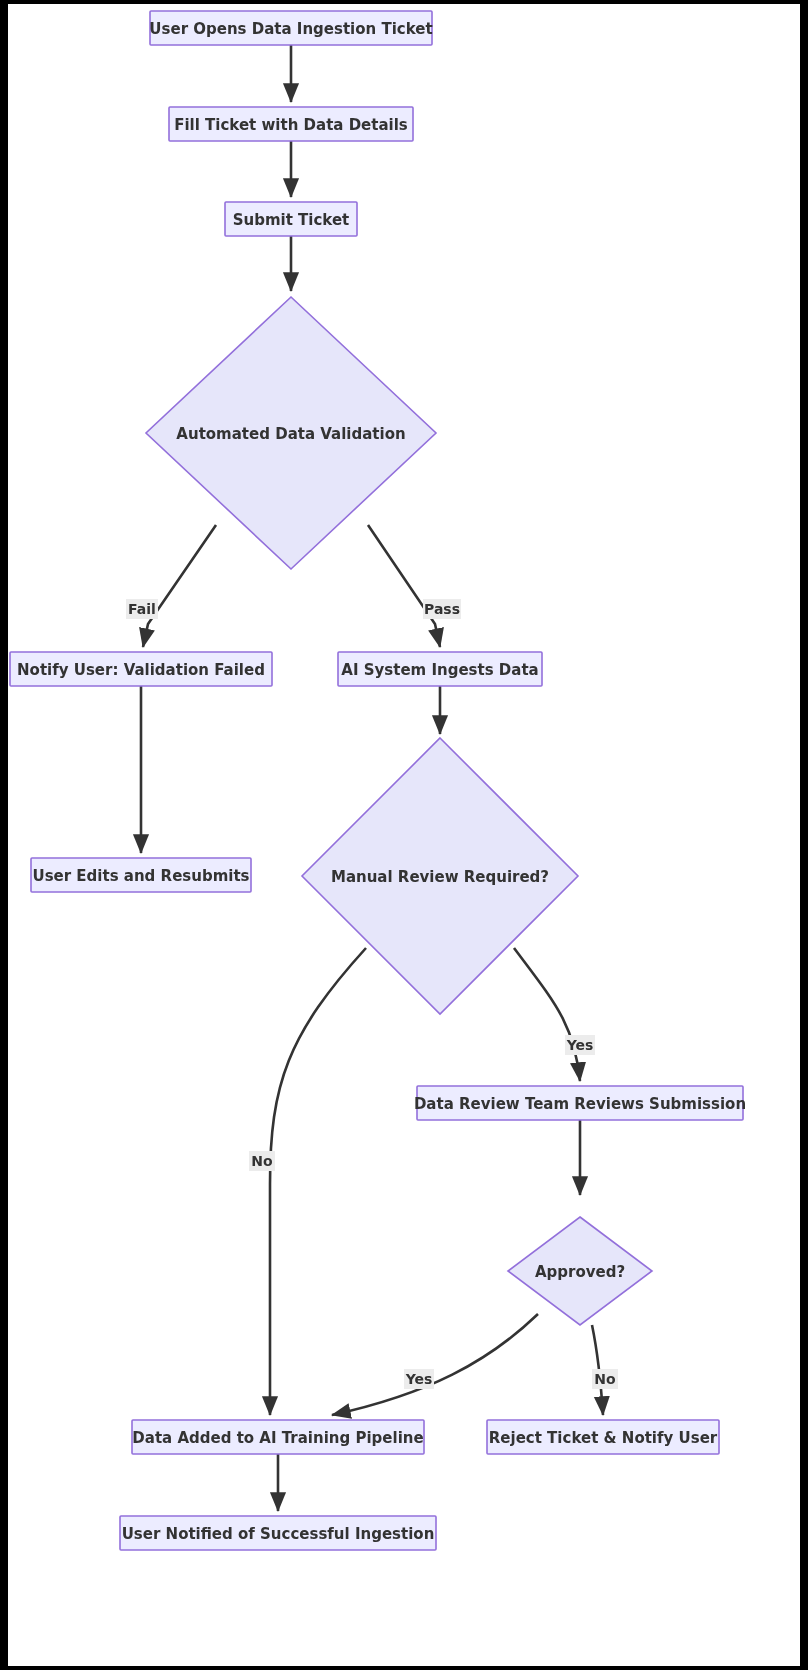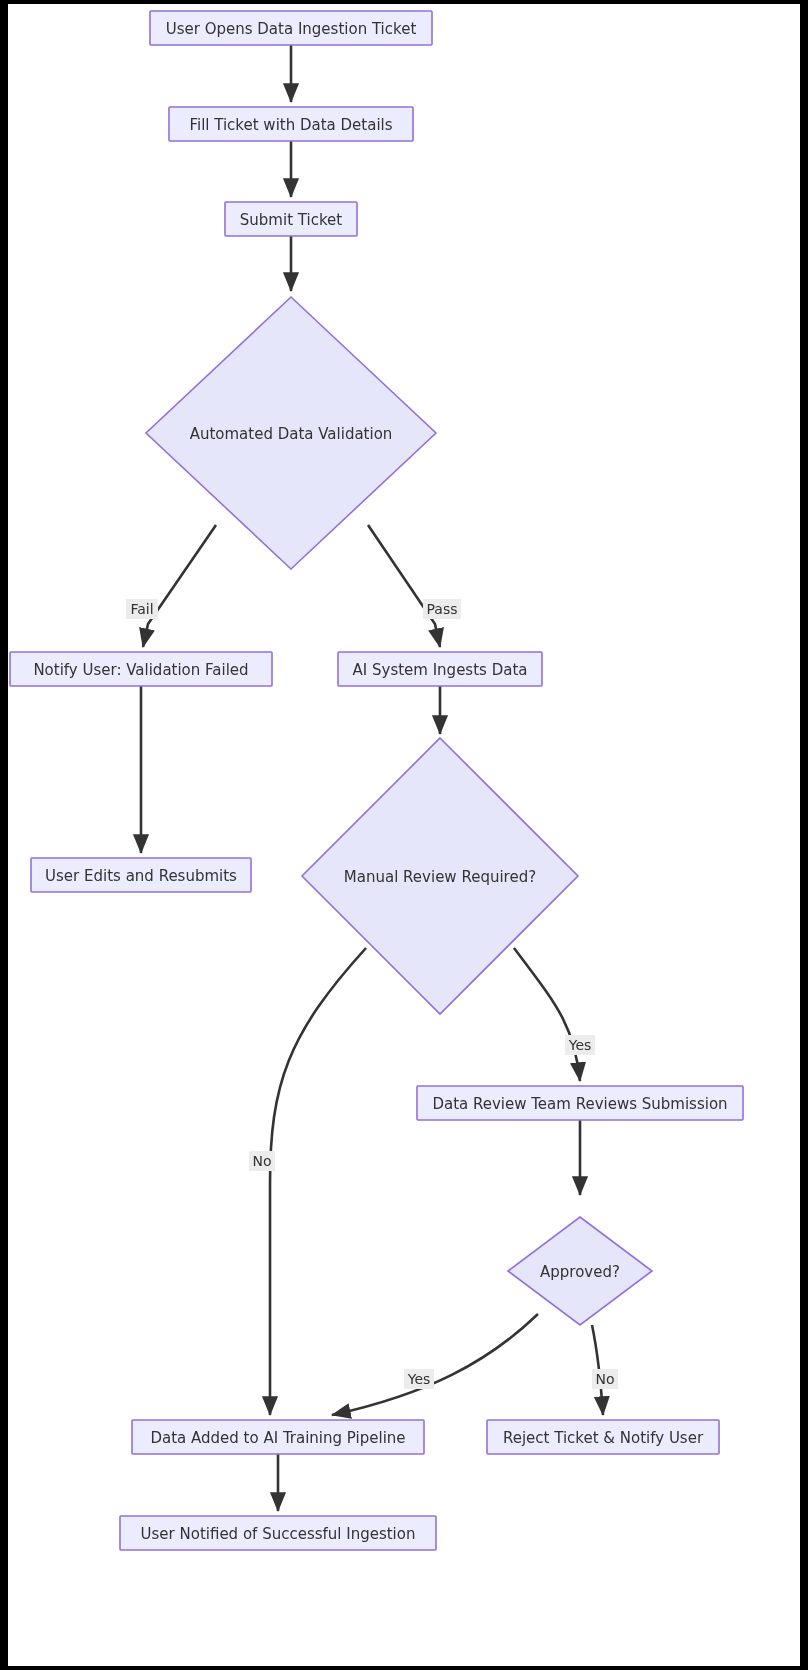--- a/index.html
+++ b/index.html
@@ -11,20 +11,21 @@
     width: 808px;
     height: 1670px;
     font-family: "DejaVu Sans", sans-serif;
     overflow: hidden;
   }
   #flowchart-root {
     position: relative;
     width: 808px;
     height: 1670px;
     background: #000000;
+    font-weight: bold;
   }
   #canvas {
     position: absolute;
     left: 8px;
     top: 4px;
     width: 792px;
     height: 1662px;
     background: #ffffff;
   }
   svg#diagram {

